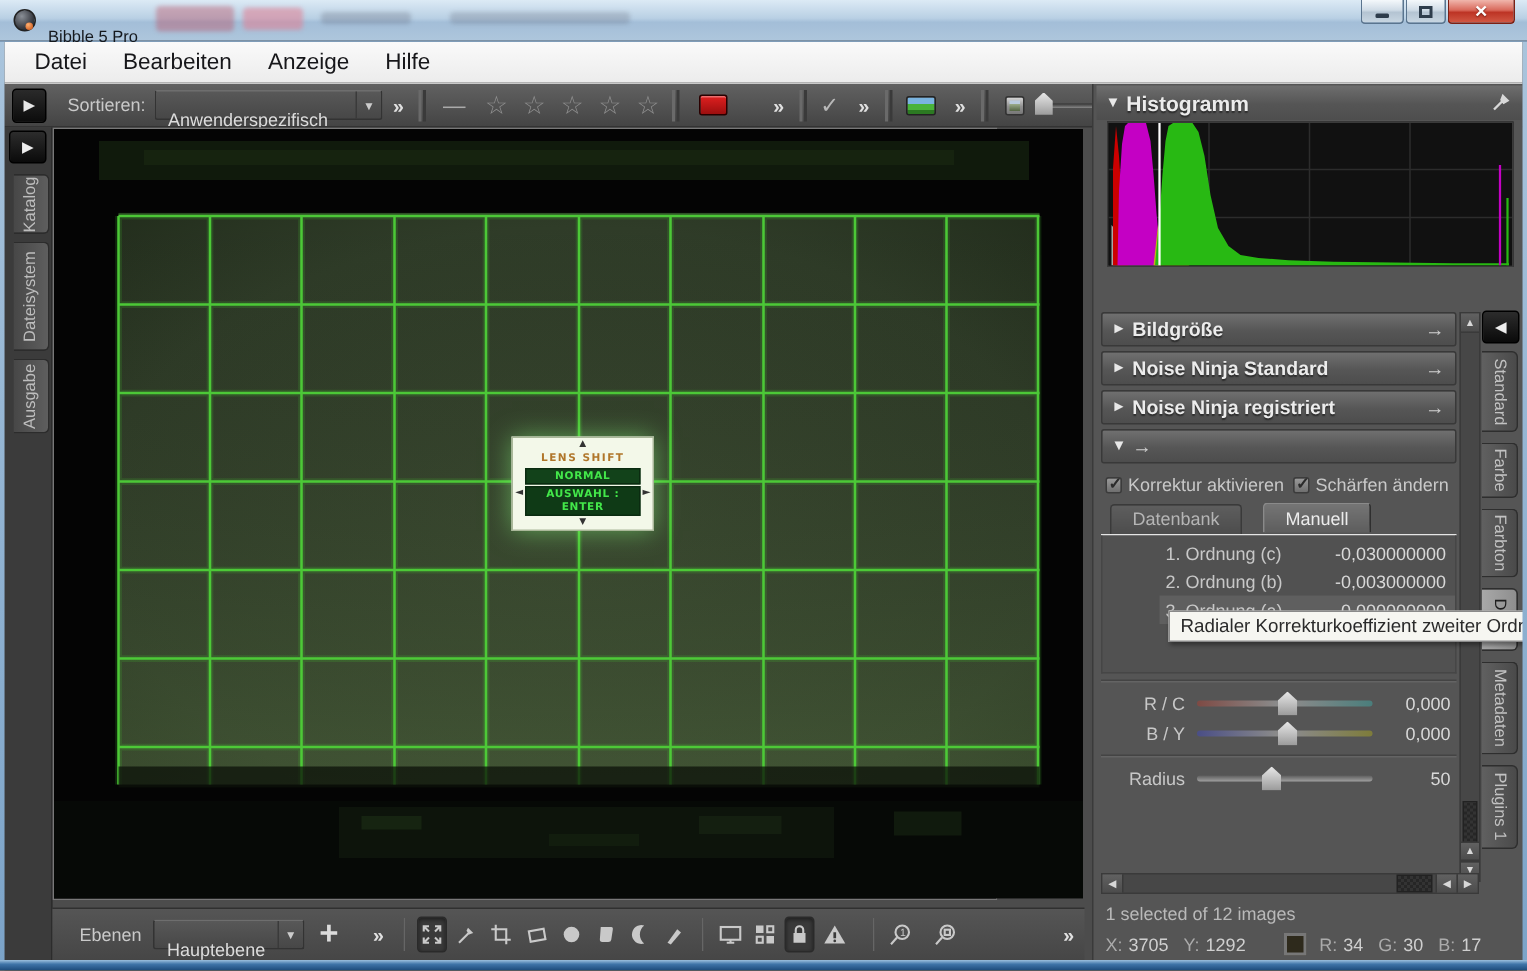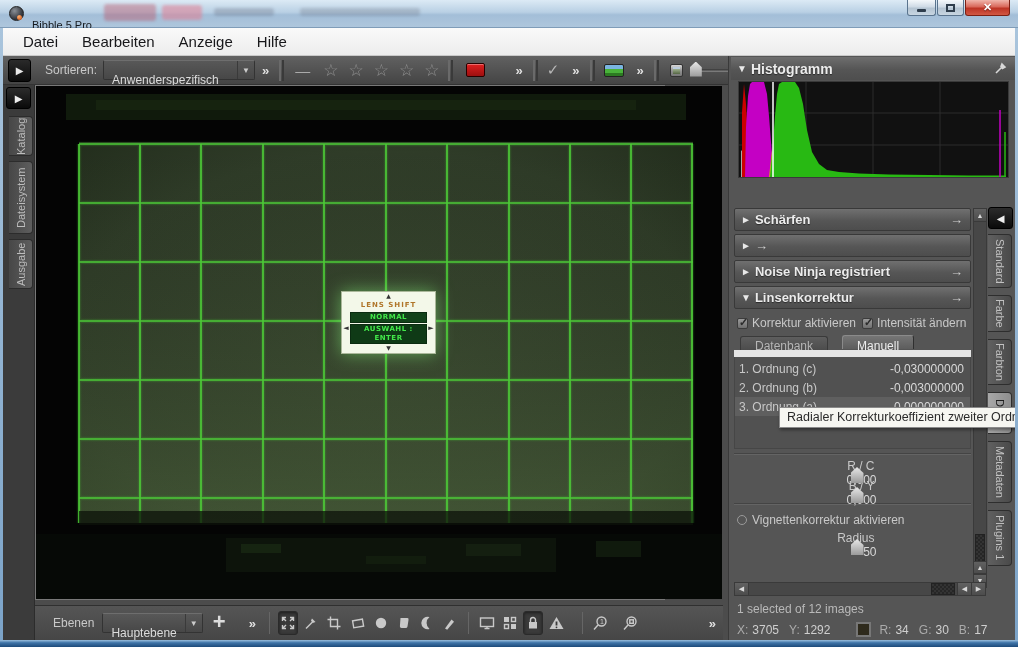--- a/index.html
+++ b/index.html
@@ -105,29 +105,29 @@
   .panels { position:absolute; left:5px; top:152px; width:237px; }
   .phdr { height:23px; margin-bottom:3px; background:linear-gradient(#707070,#565656 55%,#4d4d4d); border:1px solid #393939; border-radius:2px; display:flex; align-items:center; }
   .phdr .hdr-title { font-size:13px; }
   .phdr .act { color:#d0d0d0; font-size:13px; margin-right:7px; }
 
   .lens-body { position:relative; width:237px; font-size:12px; color:#c8c8c8; }
   .cbrow { display:flex; align-items:center; height:22px; }
   .cb { width:11px; height:11px; background:linear-gradient(#9a9a9a,#6f6f6f); border:1px solid #3c3c3c; border-radius:2px; margin:0 4px 0 3px; position:relative; }
   .cb.checked::after { content:"✓"; position:absolute; left:1px; top:-3px; font-size:11px; color:#2b2b2b; font-weight:bold; }
   .rb { width:10px; height:10px; border:1px solid #9a9a9a; border-radius:50%; margin:0 5px 0 3px; }
-  .ltabs { display:flex; height:21px; margin-top:2px; border-bottom:7px solid #e5e5e5; }
+  .ltabs { display:flex; height:21px; margin-top:2px; border-bottom:1px solid #e5e5e5; }
   .ltab { padding:2px 14px; font-size:12px; color:#b5b5b5; background:linear-gradient(#5e5e5e,#4c4c4c); border:1px solid #3a3a3a; border-bottom:none; border-radius:3px 3px 0 0; margin-right:2px; margin-left:6px; }
   .ltab.active { color:#ececec; background:linear-gradient(#757575,#5d5d5d); border-color:#8a8a8a #2f2f2f #5d5d5d #8a8a8a; position:relative; top:-1px; padding-top:3px; margin-left:12px; }
-  .coeffbox { background:#515151; border:1px solid #464646; border-top:none; padding-top:2px; height:92px; }
+  .coeffbox { background:#515151; border:1px solid #464646; border-top:none; padding-top:2px; height:92px;padding-left:38px; }
   .crow { display:flex; height:19px; align-items:center; padding:0 6px 0 4px; }
   .crow.hl { background:#5f5f5f; }
   .crow .cl { flex:1; } .crow .cv { color:#d8d8d8; }
   .sect-sep { height:2px; border-top:1px solid #444; border-bottom:1px solid #646464; margin:4px 0; }
-  .srow { display:flex; align-items:center; height:20px; padding-right:4px;flex-direction:column; }
+  .srow { display:flex; align-items:center; height:20px; padding-right:4px; }
   .srow .sl { width:64px; text-align:right; padding-right:8px; }
   .track { position:relative; flex:1; height:4px; border-radius:2px; background:linear-gradient(#5e5e5e,#a0a0a0); }
   .track.rc { background:linear-gradient(90deg,#7e4a44,#8a8a8a 45%,#8a8a8a 55%,#4a7e7c); }
   .track.by { background:linear-gradient(90deg,#4a4e86,#8a8a8a 45%,#8a8a8a 55%,#7e7c3a); }
   .sthumb { position:absolute; top:-6px; width:13px; height:16px; background:linear-gradient(#e8e8e8,#9a9a9a); clip-path:polygon(50% 0,100% 38%,100% 100%,0 100%,0 38%); }
   .srow .sv { width:52px; text-align:right; color:#d8d8d8; }
 
   
   .vscroll { position:absolute; left:244px; top:152px; width:14px; height:380px; background:#474747; border:1px solid #3a3a3a; }
   .sbtn { height:13px; display:flex; align-items:center; justify-content:center; font-size:7px; color:#d8d8d8; background:linear-gradient(#616161,#4c4c4c); border-bottom:1px solid #3a3a3a; }
@@ -404,44 +404,44 @@
           <polygon fill="#28b913" points="31,95 34,62 36,34 38,12 40,2 43,0 56,0 60,6 64,22 68,48 73,70 80,82 88,88 100,90 120,91.5 150,92.5 190,93 230,93.5 267,93.5 267,95"></polygon>
           <line x1="34" y1="0" x2="34" y2="95" stroke="#ffffff" stroke-width="1.5"></line>
           <line x1="261" y1="28" x2="261" y2="95" stroke="#c400c4" stroke-width="1.5"></line>
           <line x1="266" y1="50" x2="266" y2="95" stroke="#28b913" stroke-width="1.5"></line>
         </svg>
       </div>
 
       <div class="panels">
         <div class="phdr">
           <span class="hdr-arrow">►</span>
-          <span class="hdr-title">Schärfen</span>
+          <span class="hdr-title">Bildgröße</span>
           <span class="act">→</span>
         </div>
         <div class="phdr">
           <span class="hdr-arrow">►</span>
+          <span class="hdr-title">Noise Ninja Standard</span>
           <span class="act">→</span>
         </div>
         <div class="phdr">
           <span class="hdr-arrow">►</span>
           <span class="hdr-title">Noise Ninja registriert</span>
           <span class="act">→</span>
         </div>
         <div class="phdr">
           <span class="hdr-arrow">▼</span>
-          <span class="hdr-title">Linsenkorrektur</span>
           <span class="act">→</span>
         </div>
 
         <div class="lens-body">
           <div class="cbrow">
             <span class="cb checked"></span>
             <span>Korrektur aktivieren</span>
             <span class="cb checked" style="margin-left:6px"></span>
-            <span>Intensität ändern</span>
+            <span>Schärfen ändern</span>
           </div>
           <div class="ltabs">
             <span class="ltab">Datenbank</span>
             <span class="ltab active">Manuell</span>
           </div>
           <div class="coeffbox">
             <div class="crow">
               <span class="cl">1. Ordnung (c)</span>
               <span class="cv">-0,030000000</span>
             </div>
@@ -463,24 +463,20 @@
             <span class="sv">0,000</span>
           </div>
           <div class="srow">
             <span class="sl">B / Y</span>
             <div class="track by">
                 <div class="sthumb" style="left:46%"></div>
               </div>
             <span class="sv">0,000</span>
           </div>
           <div class="sect-sep"></div>
-          <div class="cbrow">
-            <span class="rb"></span>
-            <span>Vignettenkorrektur aktivieren</span>
-          </div>
           <div class="srow">
             <span class="sl">Radius</span>
             <div class="track">
                 <div class="sthumb" style="left:37%"></div>
               </div>
             <span class="sv">50</span>
           </div>
         </div>
       </div>
 

